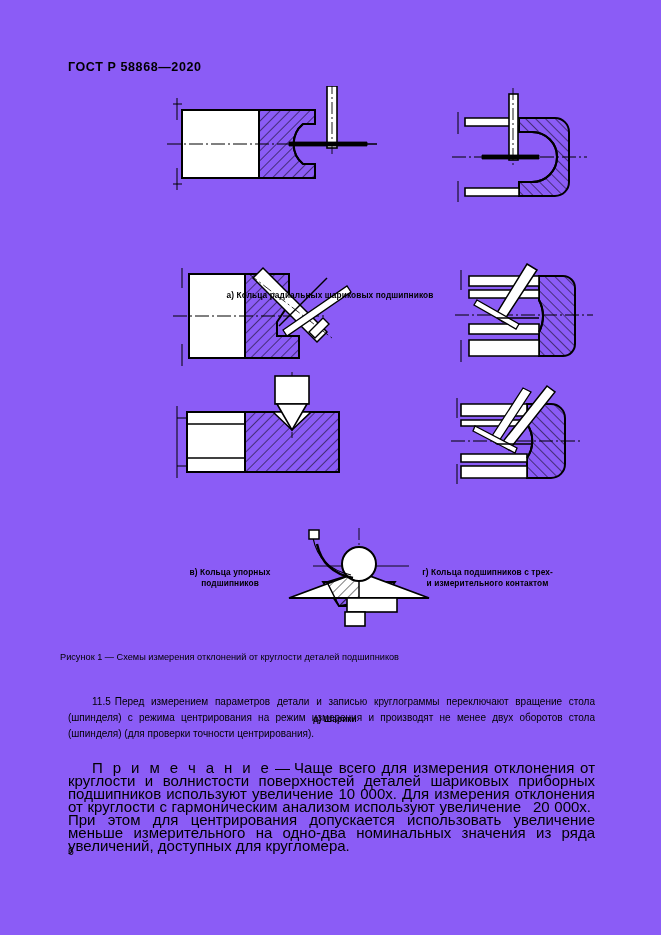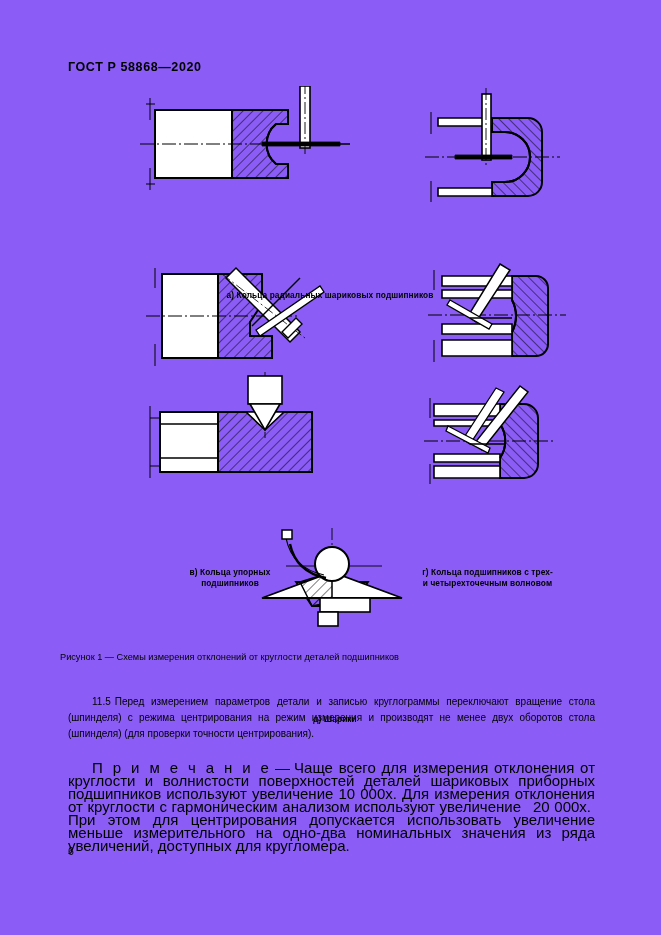--- a/index.html
+++ b/index.html
@@ -28,20 +28,21 @@
     font-weight: bold;
     letter-spacing: 0.6px;
     white-space: nowrap;
   }
   .figure-area {
     position: absolute;
     left: 0;
     top: 86px;
     width: 621px;
     height: 560px;
+    padding-left: 27px;
   }
   .fig-caption {
     position: absolute;
     font-size: 8.3px;
     font-weight: bold;
     text-align: center;
     letter-spacing: 0.1px;
     line-height: 11px;
     color: #000;
   }
@@ -263,21 +264,21 @@
       </g>
     </svg>
 
     <div class="fig-caption cap-a">а) Кольца радиальных шариковых подшипников</div>
     <div class="fig-caption cap-c">
       <div>в) Кольца упорных</div>
       <div>подшипников</div>
     </div>
     <div class="fig-caption cap-d">
       <div>г) Кольца подшипников с трех-</div>
-      <div>и четырехточечным волновом</div>
+      <div>и измерительного контактом</div>
     </div>
     <div class="fig-caption cap-e">д) Шарики</div>
   </div>
 
   <div class="figure-title">
     <div>Рисунок 1 — Схемы измерения отклонений от круглости деталей подшипников</div>
   </div>
 
   <div class="body-text clause-115"><span class="indent"></span><span class="nowrap">11.5</span><span class="sp"></span><span>Перед измерением параметров детали и записью круглограммы переключают вращение стола (шпинделя) с режима центрирования на режим измерения и производят не менее двух оборотов стола (шпинделя) (для проверки точности центрирования).</span></div>
 

